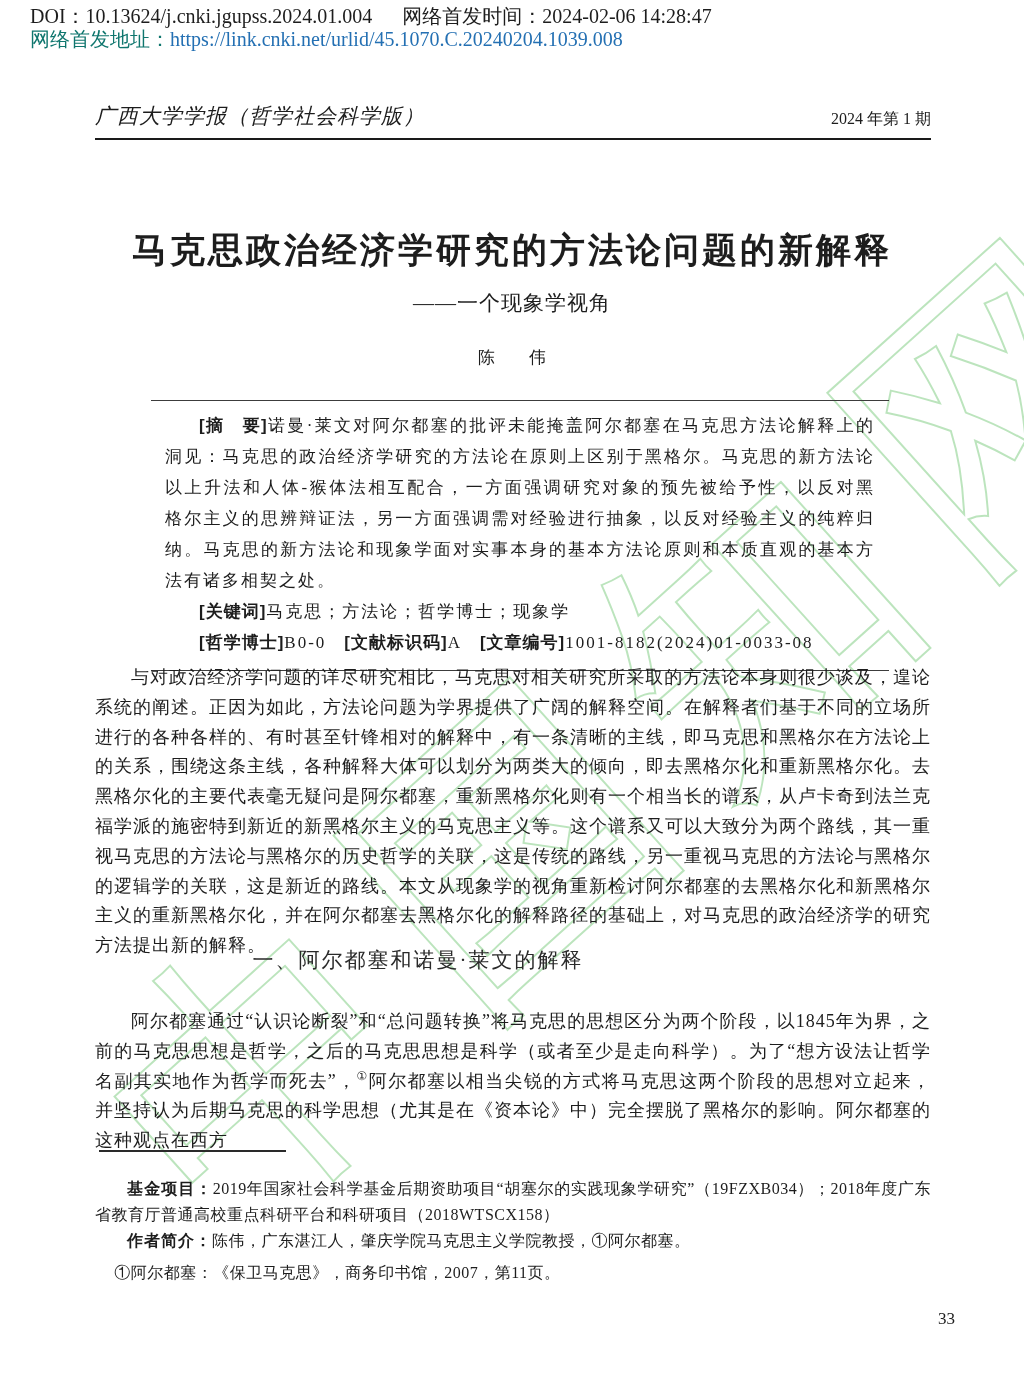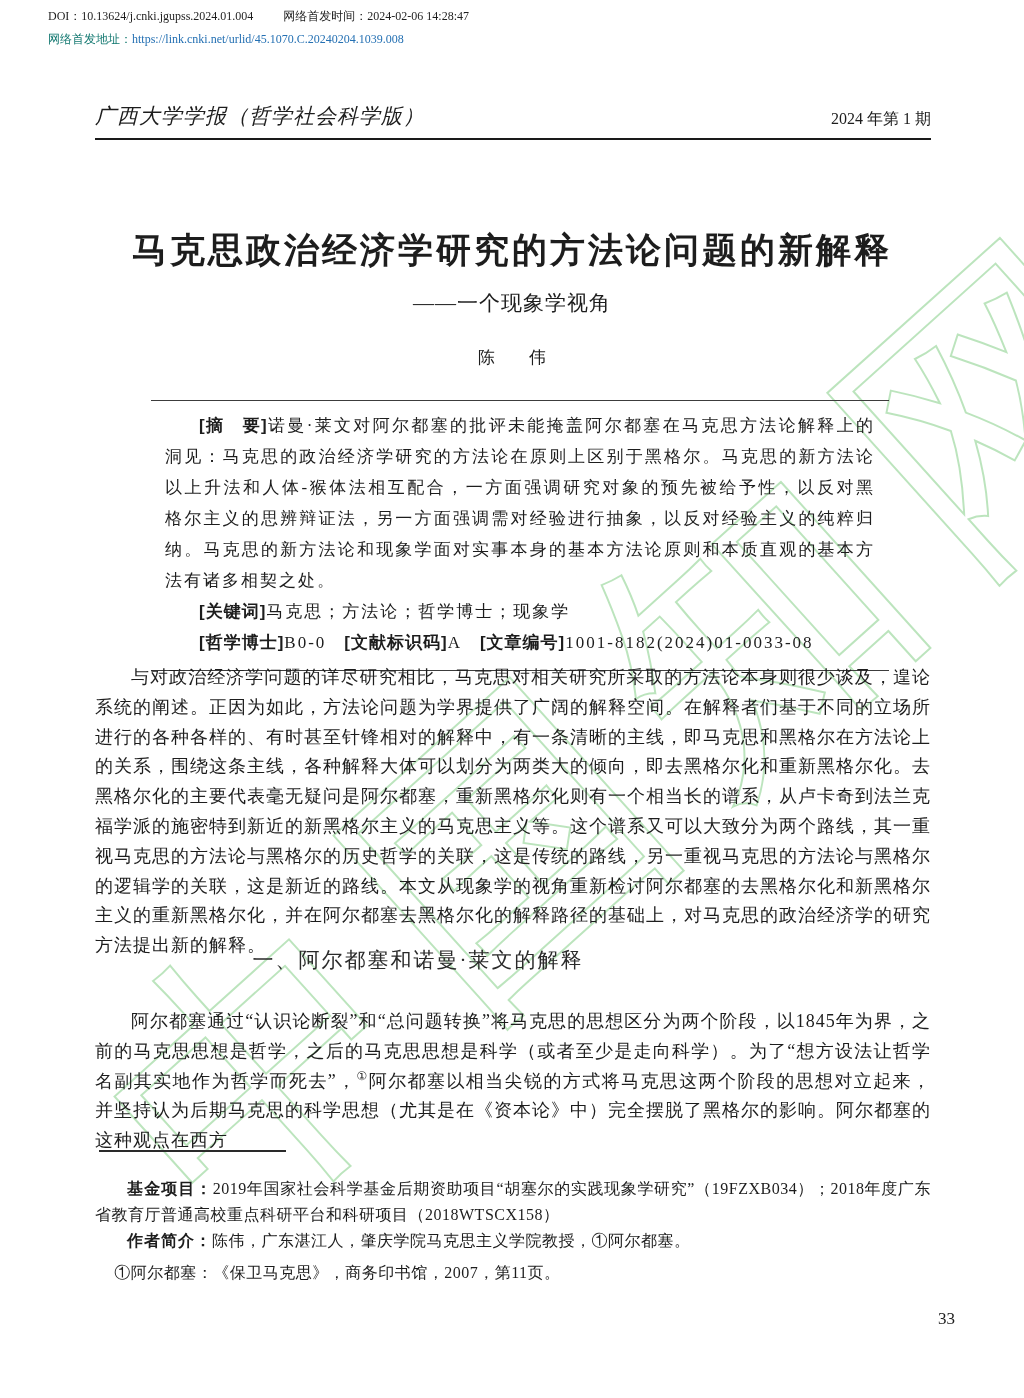--- a/index.html
+++ b/index.html
@@ -14,21 +14,21 @@
   .watermark{
     position:absolute;left:60px;top:1060px;z-index:0;
     transform:rotate(-42deg);transform-origin:0 0;
     font-family:"Liberation Serif",serif;
     font-size:290px;letter-spacing:40px;line-height:1;
     color:transparent;-webkit-text-stroke:2px #a6dca8;
     opacity:.75;white-space:nowrap;pointer-events:none;
   }
 
   
-  .onlinefirst{left:48px;top:5px;font-size:12px;line-height:22px;white-space:nowrap;}
+  .onlinefirst{left:30px;top:5px;font-size:20px;line-height:22px;white-space:nowrap;}
   .onlinefirst .time{margin-left:30px;}
   .onlinefirst .row2{display:block;margin-top:1px;}
   .blue{color:#0f766e;}
   .link{color:#2470b3;text-decoration:none;margin-top:48px;}
 
   
   .journalbar{left:95px;top:102px;width:836px;display:flex;justify-content:space-between;align-items:flex-end;font-family:Liberation Serif, serif;}
   .journal-name{font-size:21px;font-style:italic;letter-spacing:1px;}
   .journal-issue{font-size:16px;}
   .header-rule{left:95px;top:138px;width:836px;border-top:2px solid #1a1a1a;height:0;}

